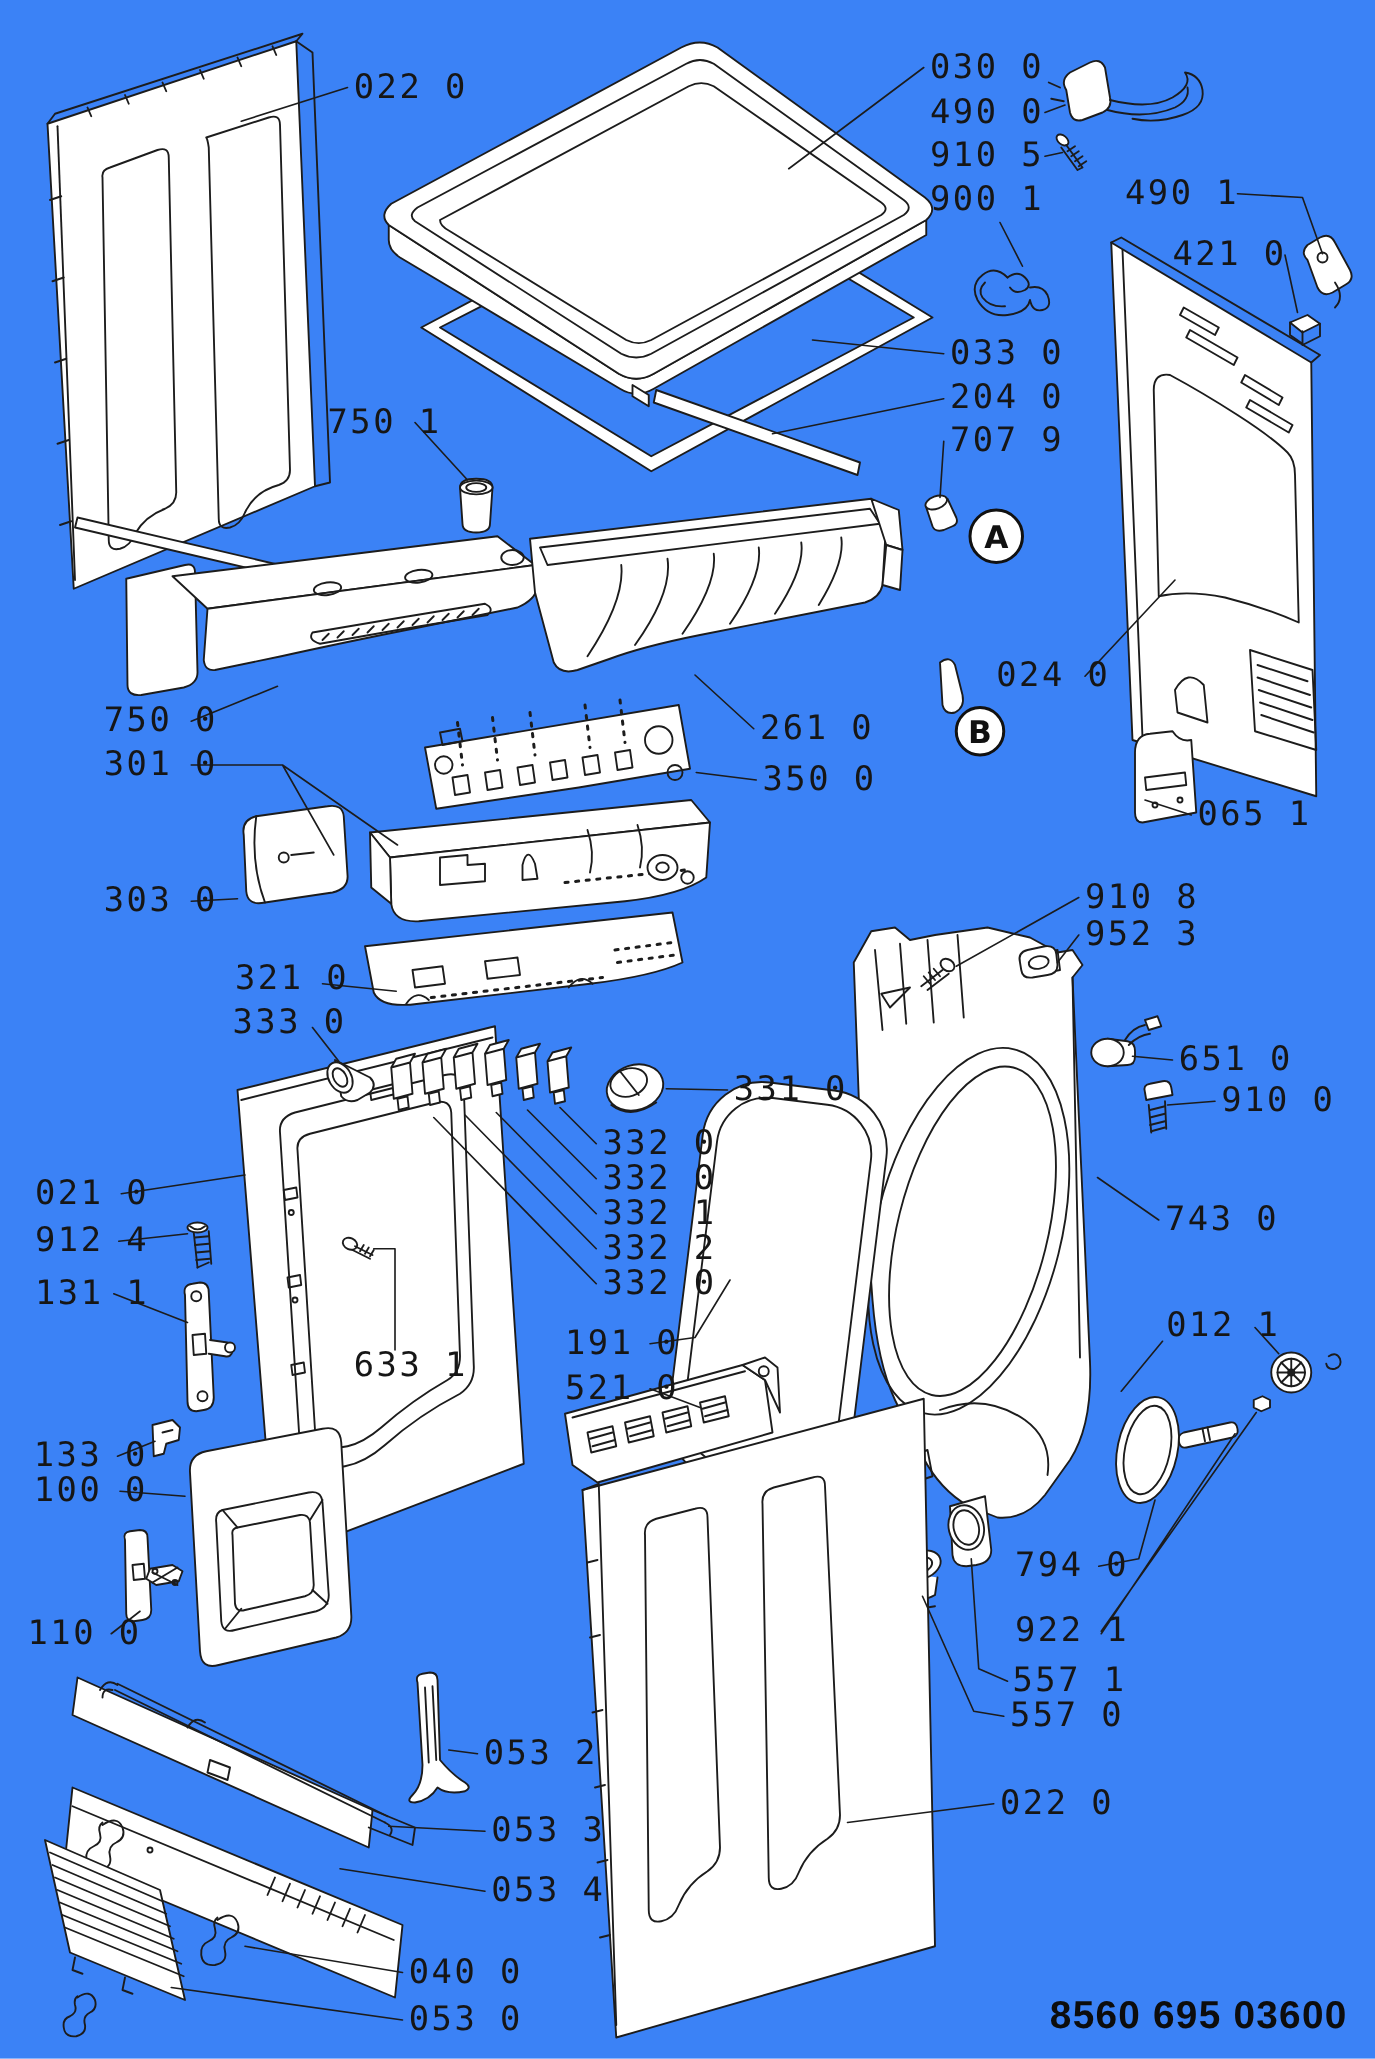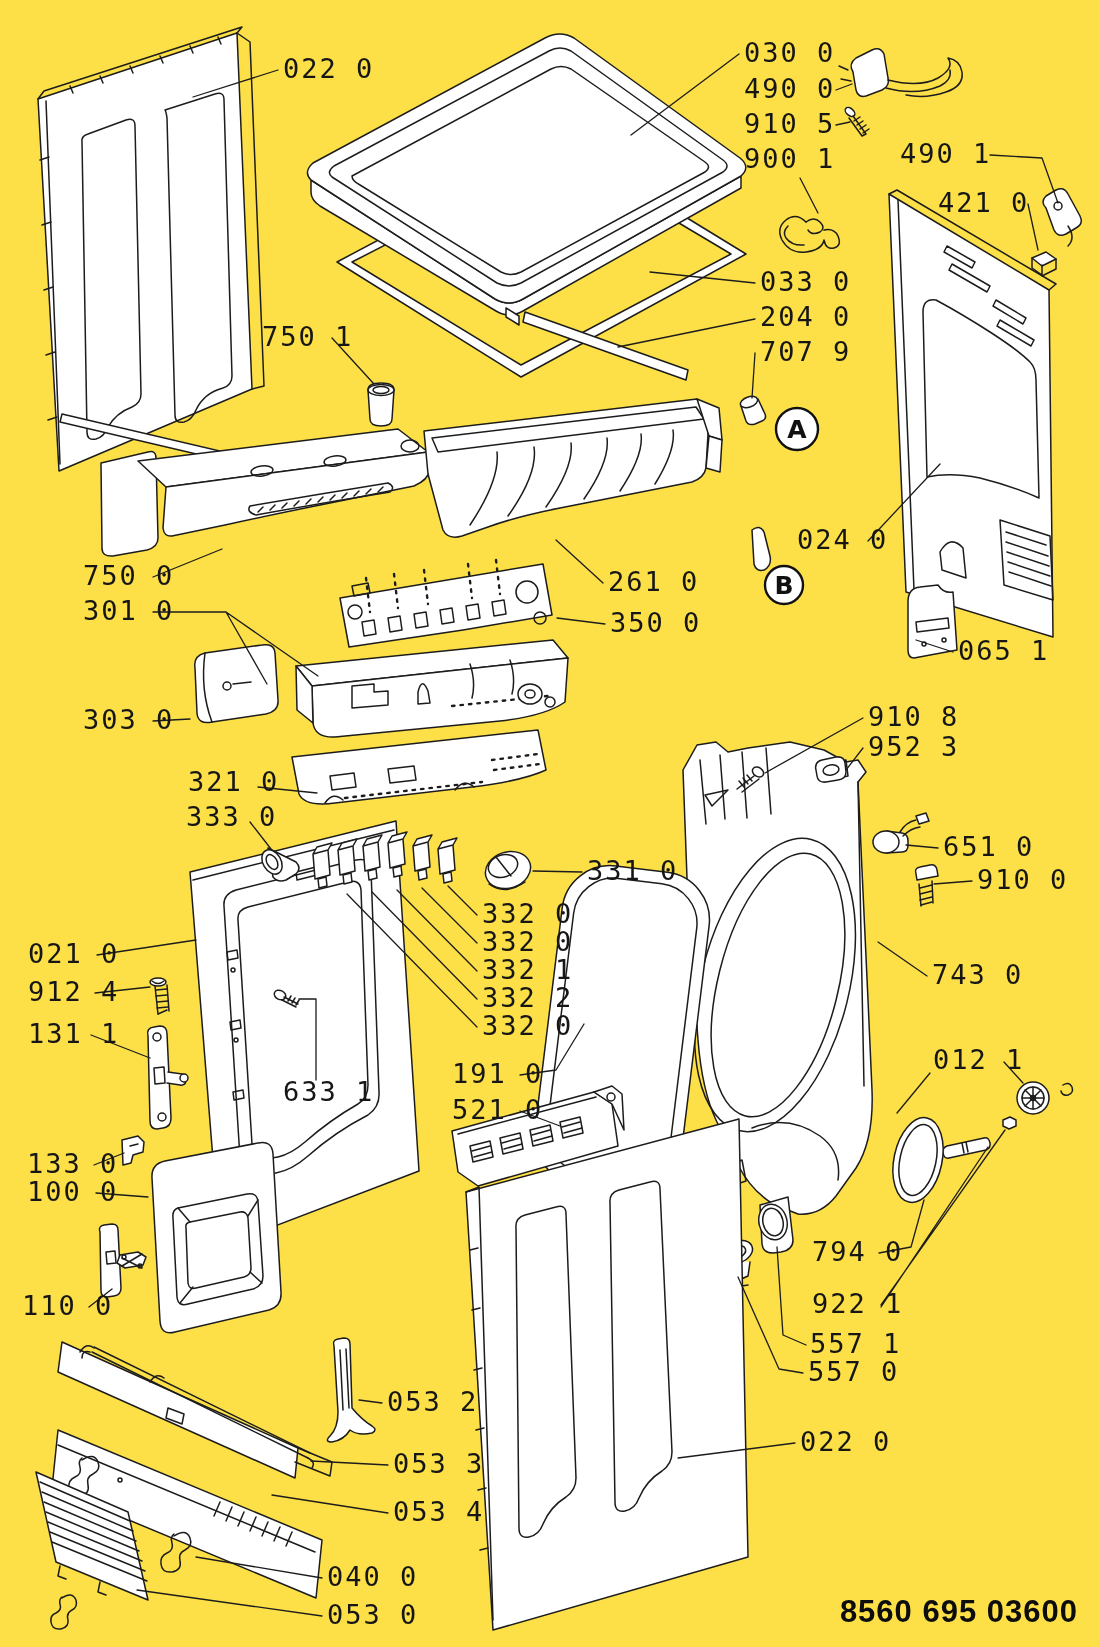--- a/index.html
+++ b/index.html
@@ -1,16 +1,16 @@
 <!DOCTYPE html>
 <html><head>
 <meta charset="utf-8">
 <style>
   html,body{margin:0;padding:0;background:#fff}
-  .stage{position:relative;width:1100px;height:1647px;background:#fde047;overflow:hidden}
+  .stage{position:relative;width:1100px;height:1647px;background:#3b82f6;overflow:hidden}
   svg{position:absolute;left:0;top:0}
   #art path,#art ellipse,#art circle,#art rect,#art line,#art polyline{
     stroke:#1c1c1c;stroke-width:1.5;fill:none;stroke-linejoin:round;stroke-linecap:round}
   #art .fw{fill:#fff}
   #art .dots{stroke-dasharray:2.5 6;stroke-width:2.4}
   #art .leaders{stroke:#1c1c1c;stroke-width:1.3;fill:none}
   #art .mk{stroke:#111;stroke-width:2.4;fill:#fff}
   .callout{font-family:"DejaVu Sans Mono",monospace;font-size:27px;letter-spacing:2px;fill:#161616}
   .marker-letter{font-family:"DejaVu Sans",sans-serif;font-size:25px;font-weight:700;fill:#111;text-anchor:middle}
   .docnum{font-family:"Liberation Sans",sans-serif;font-size:31px;font-weight:700;fill:#0d0d0d;letter-spacing:1px;text-anchor:end}

